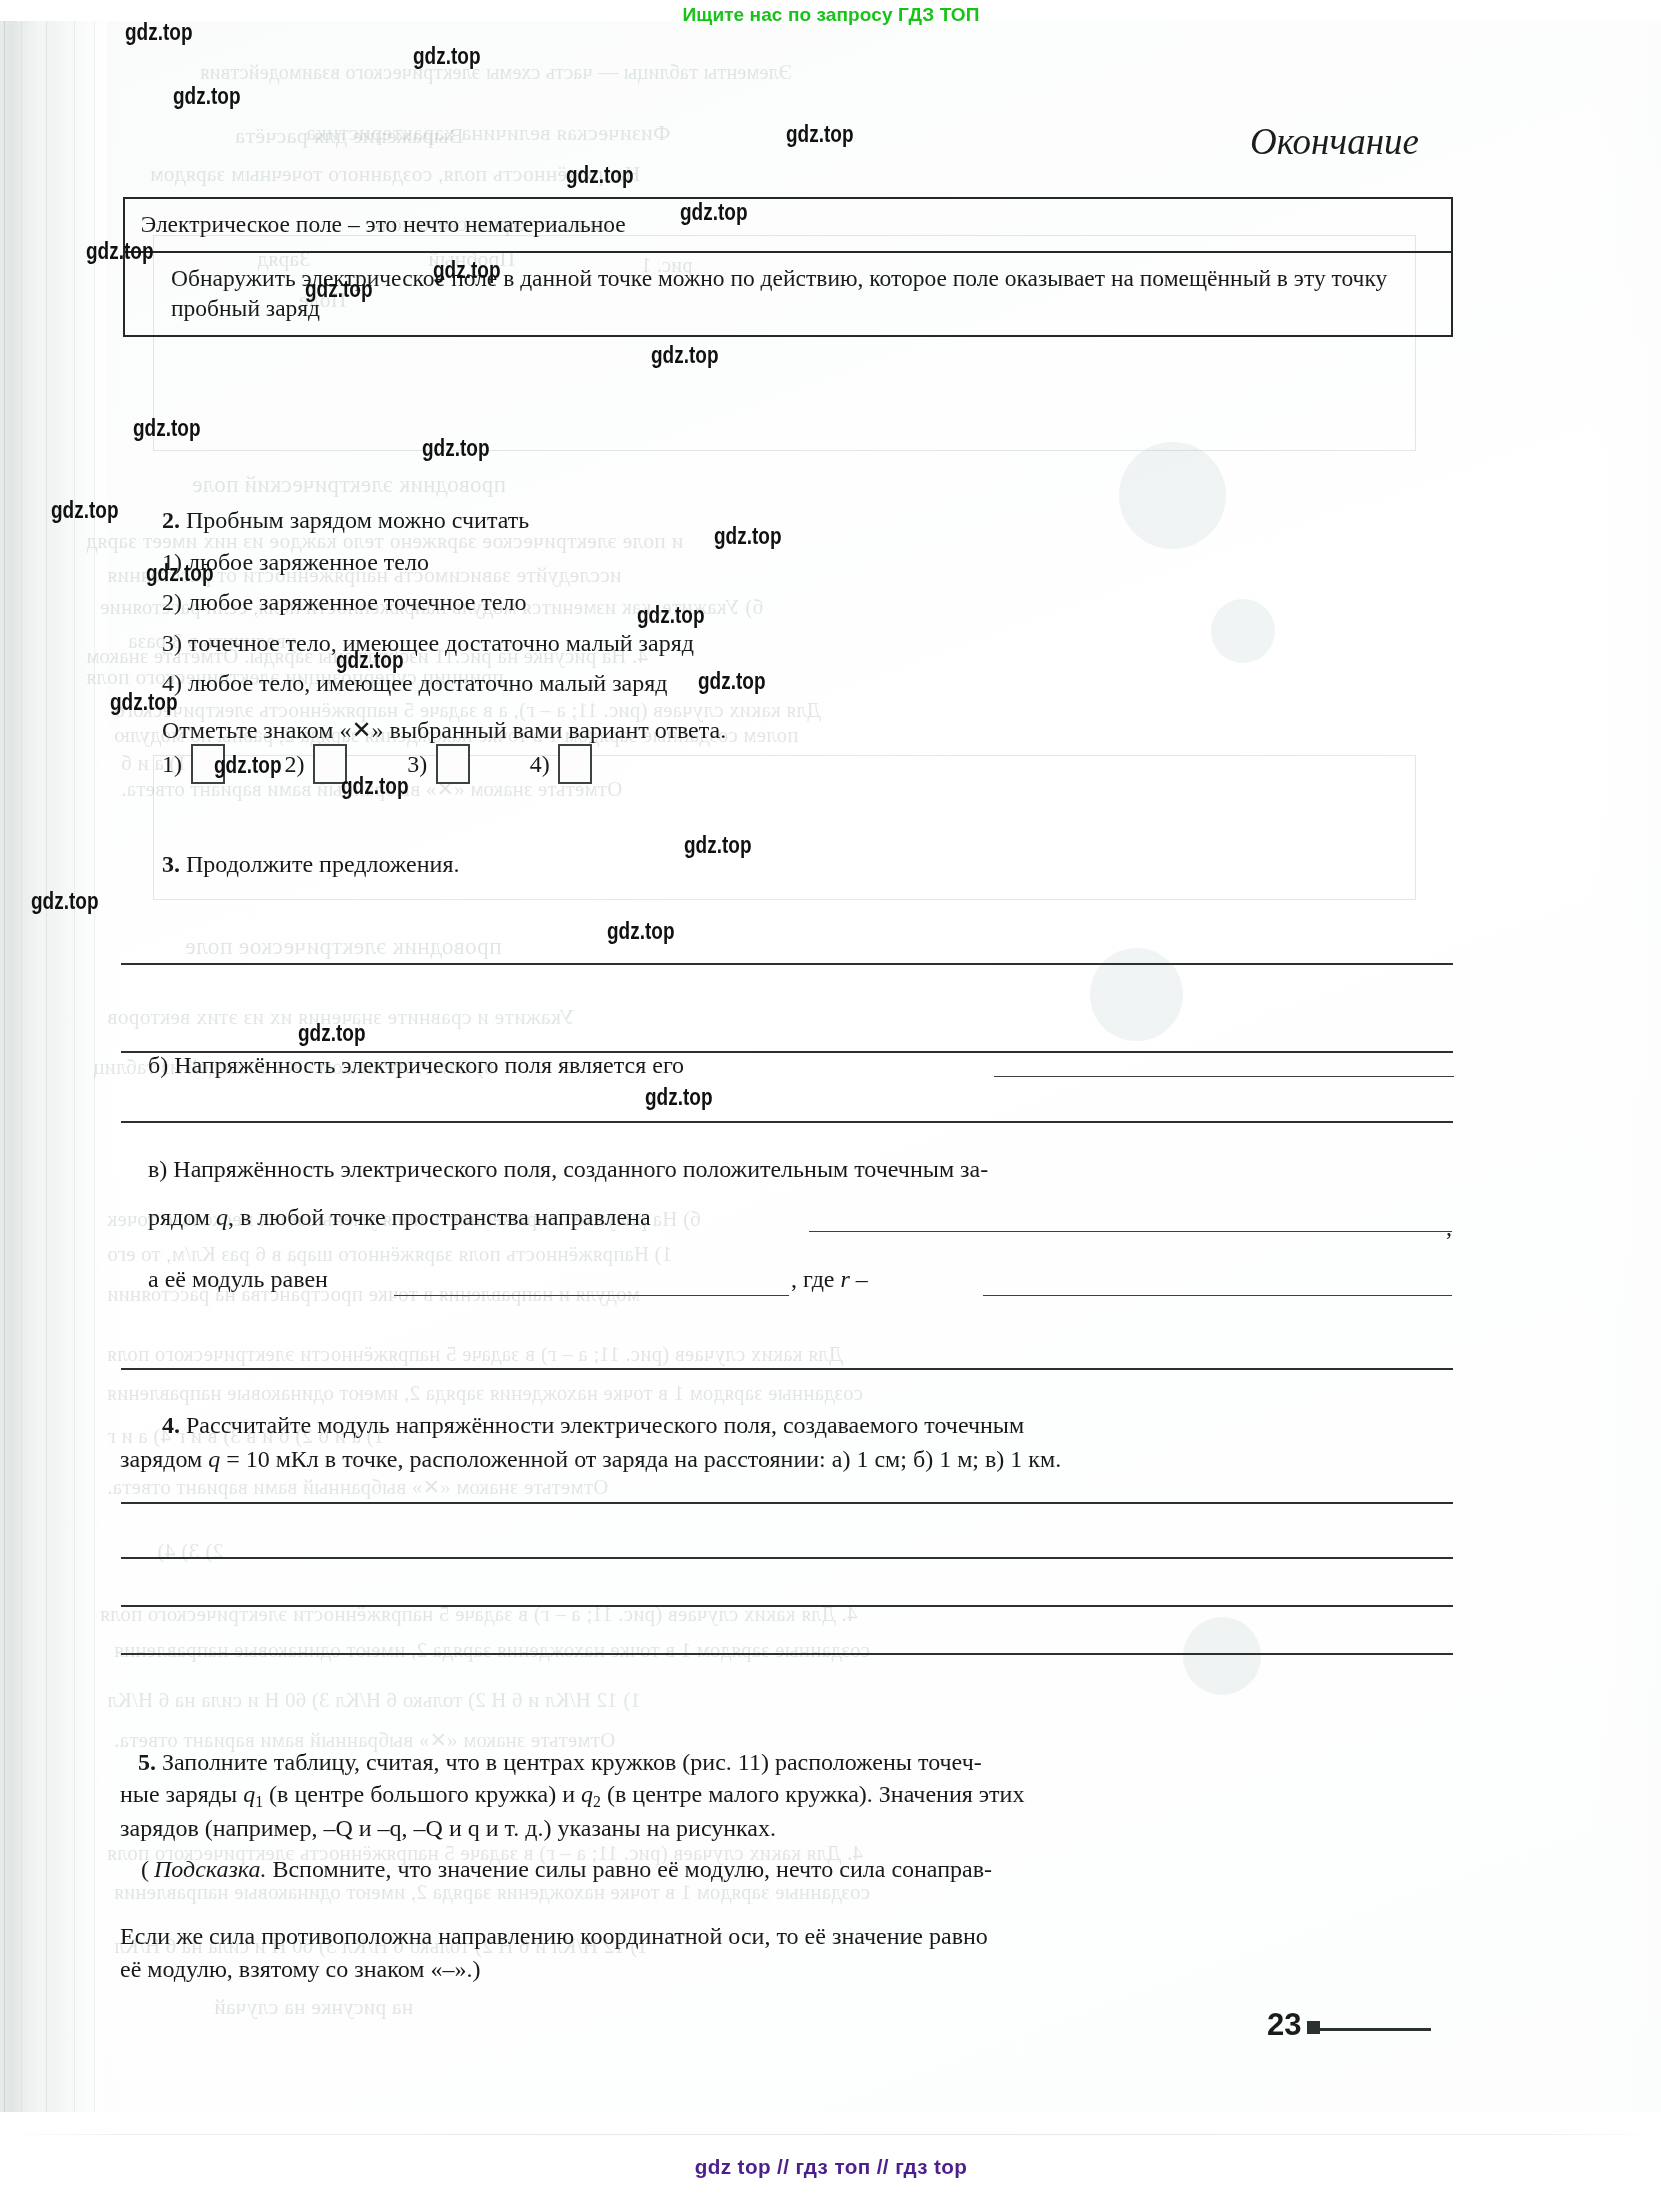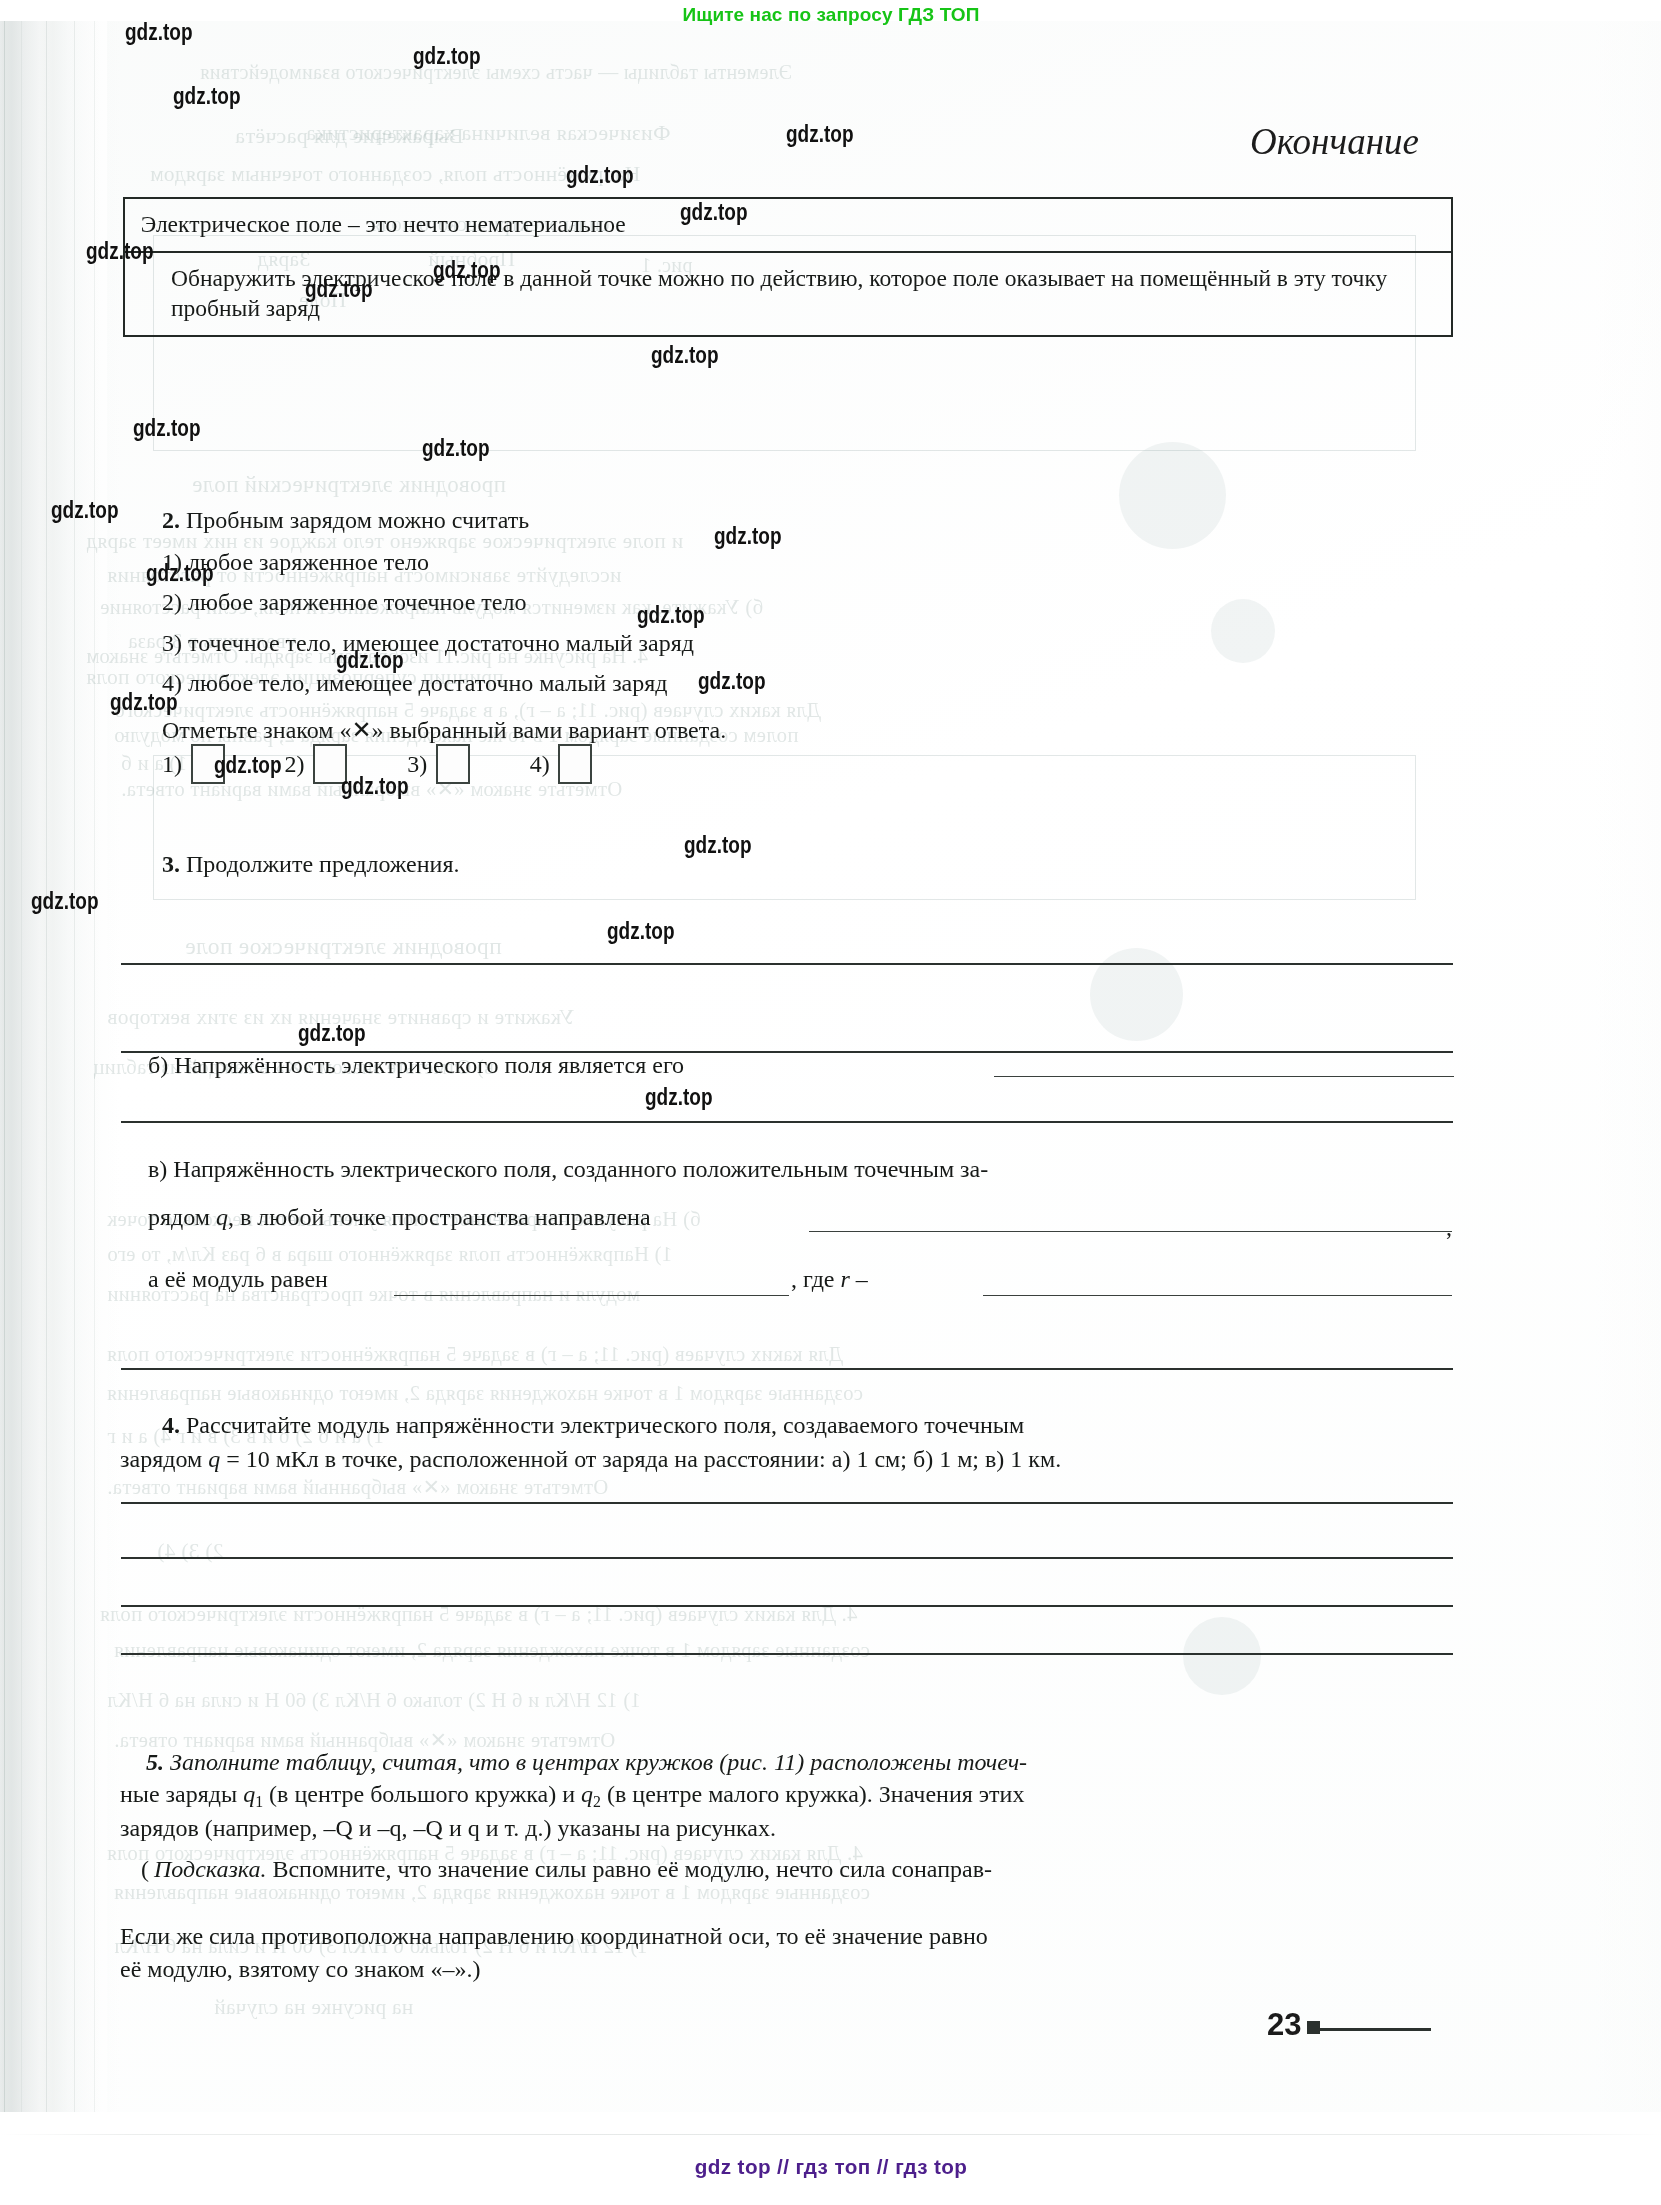--- a/index.html
+++ b/index.html
@@ -279,21 +279,21 @@
   </div>
 
   <div class="rule" style="left:121px;top:1502px;width:1332px;"></div>
 
   <div class="rule" style="left:121px;top:1539px;width:1332px;opacity:0;"></div>
   <div class="rule" style="left:121px;top:1541px;width:1332px;opacity:0;"></div>
   <div class="rule" style="left:121px;top:1557px;width:1332px;"></div>
   <div class="rule" style="left:121px;top:1605px;width:1332px;"></div>
   <div class="rule" style="left:121px;top:1653px;width:1332px;"></div>
 
-  <div class="q" style="left:146px;top:1746px;width:1304px;font-style:italic;">
+  <div class="q" style="left:138px;top:1746px;width:1304px;">
     <span class="qn">5.</span>
     <span>Заполните таблицу, считая, что в центрах кружков (рис. 11) расположены точеч-</span>
   </div>
   <div class="q" style="left:120px;top:1778px;width:1340px;">
     <span>ные заряды </span><span class="it">q</span><span class="sub">1</span><span> (в центре большого кружка) и </span><span class="it">q</span><span class="sub">2</span><span> (в центре малого кружка). Значения этих</span>
   </div>
   <div class="q" style="left:120px;top:1812px;width:1340px;">зарядов (например, –Q и –q, –Q и q и т. д.) указаны на рисунках.</div>
 
   <div class="q" style="left:154px;top:1853px;width:1304px;">
     <span class="it">Подсказка.</span><span> Вспомните, что значение силы равно её модулю, нечто сила сонаправ-</span>

